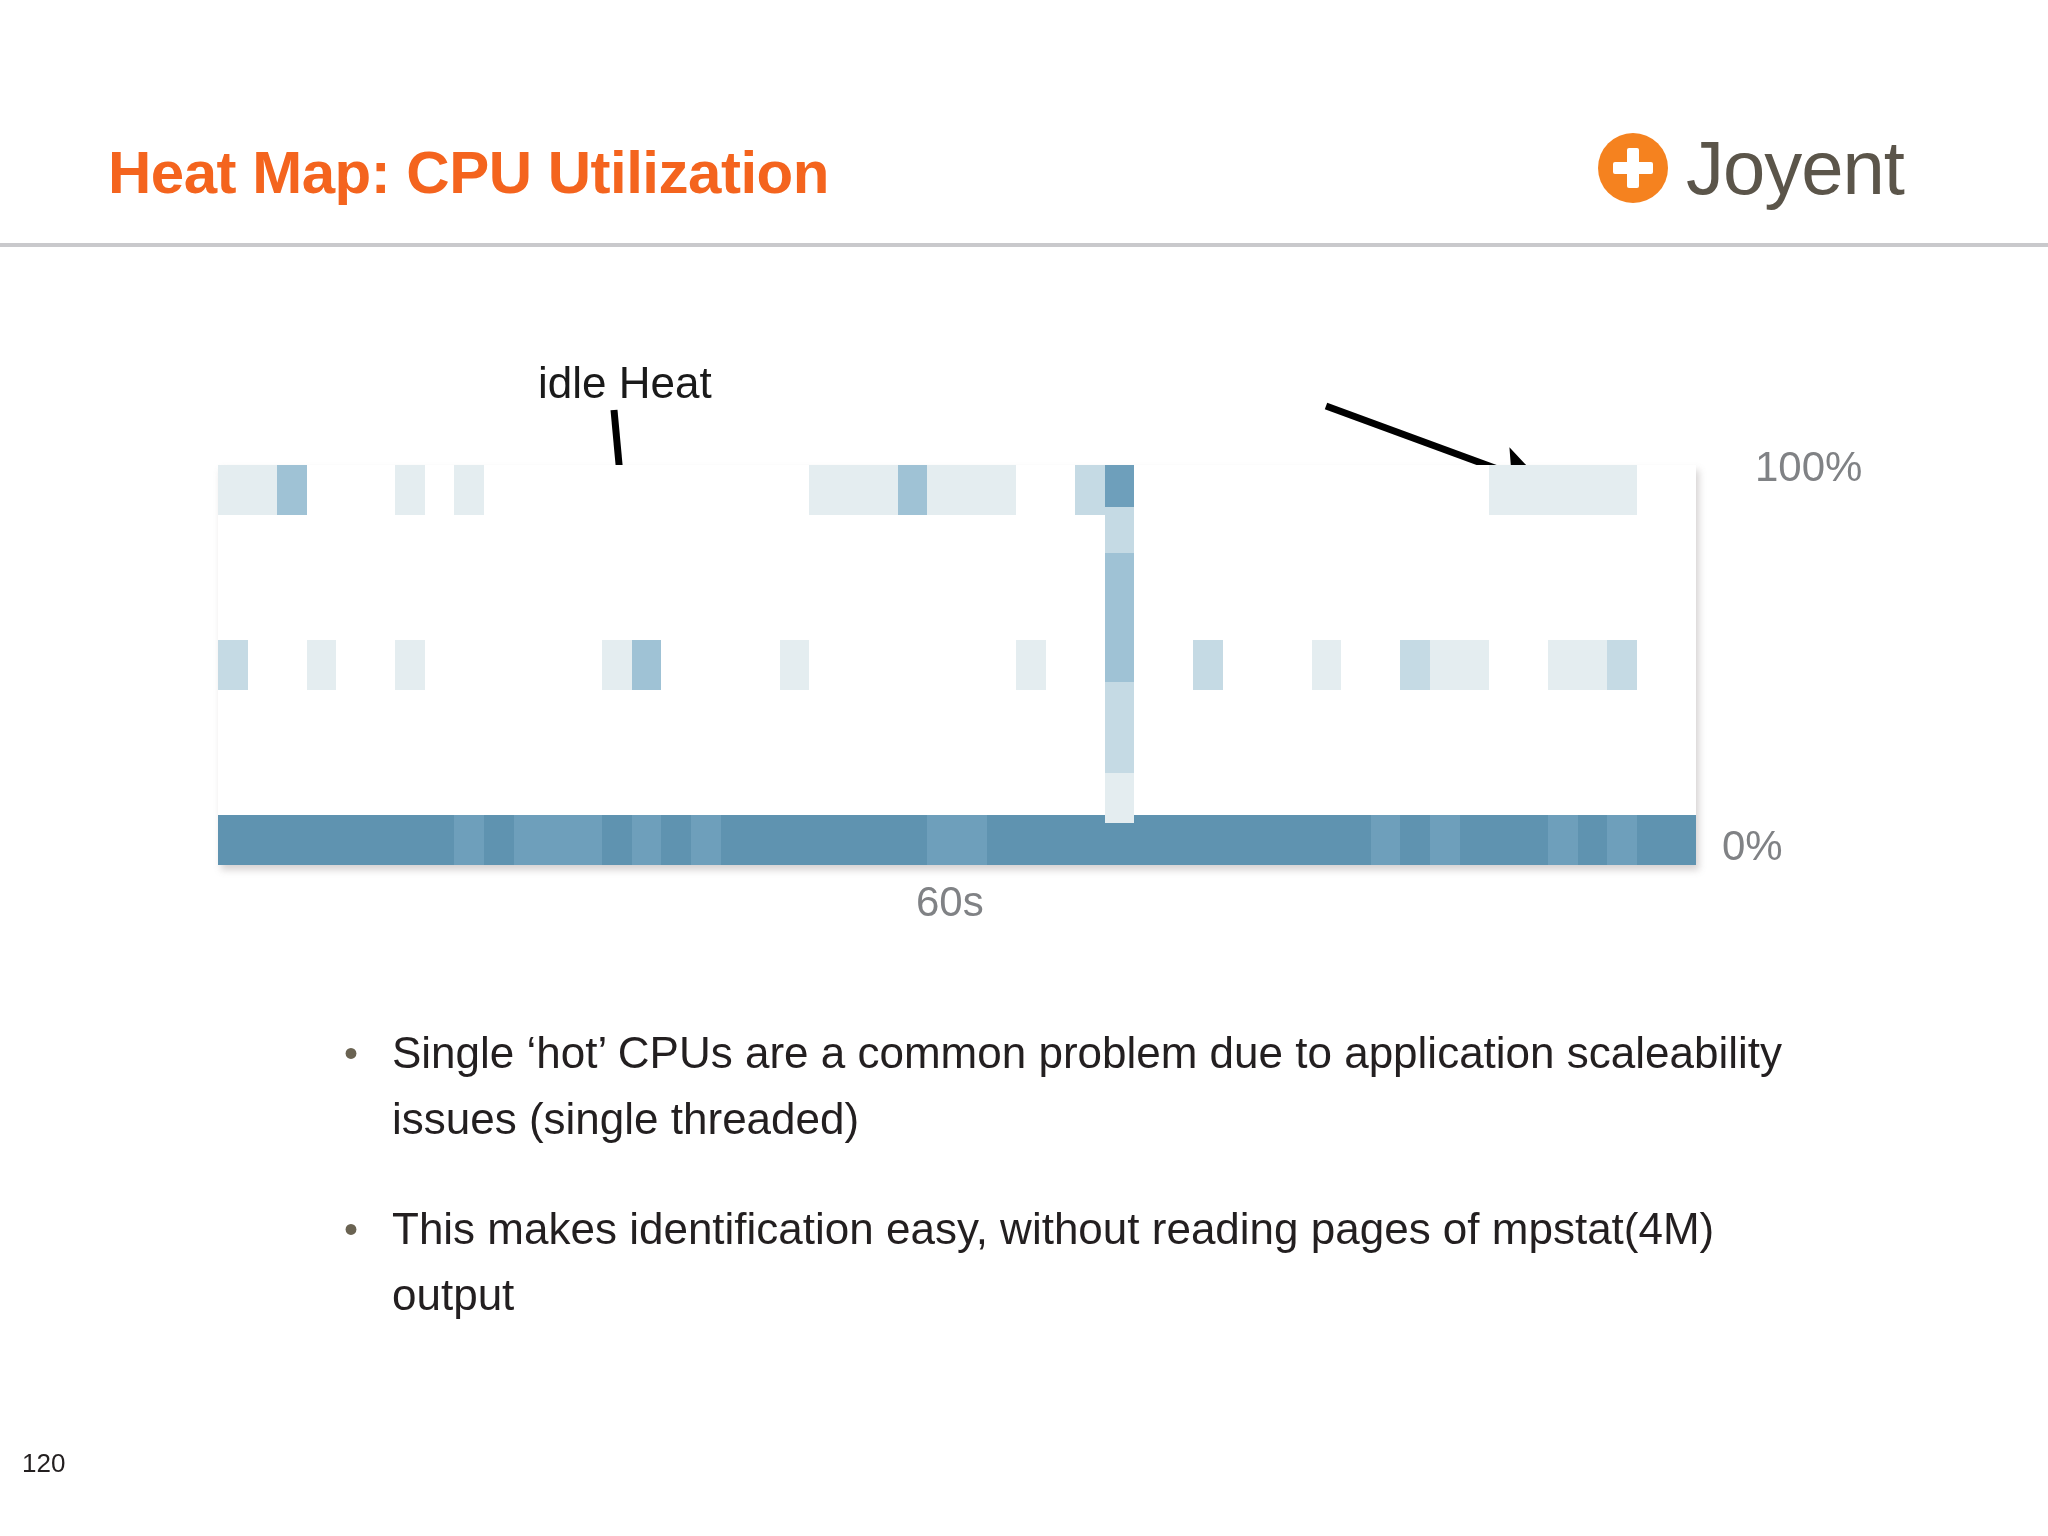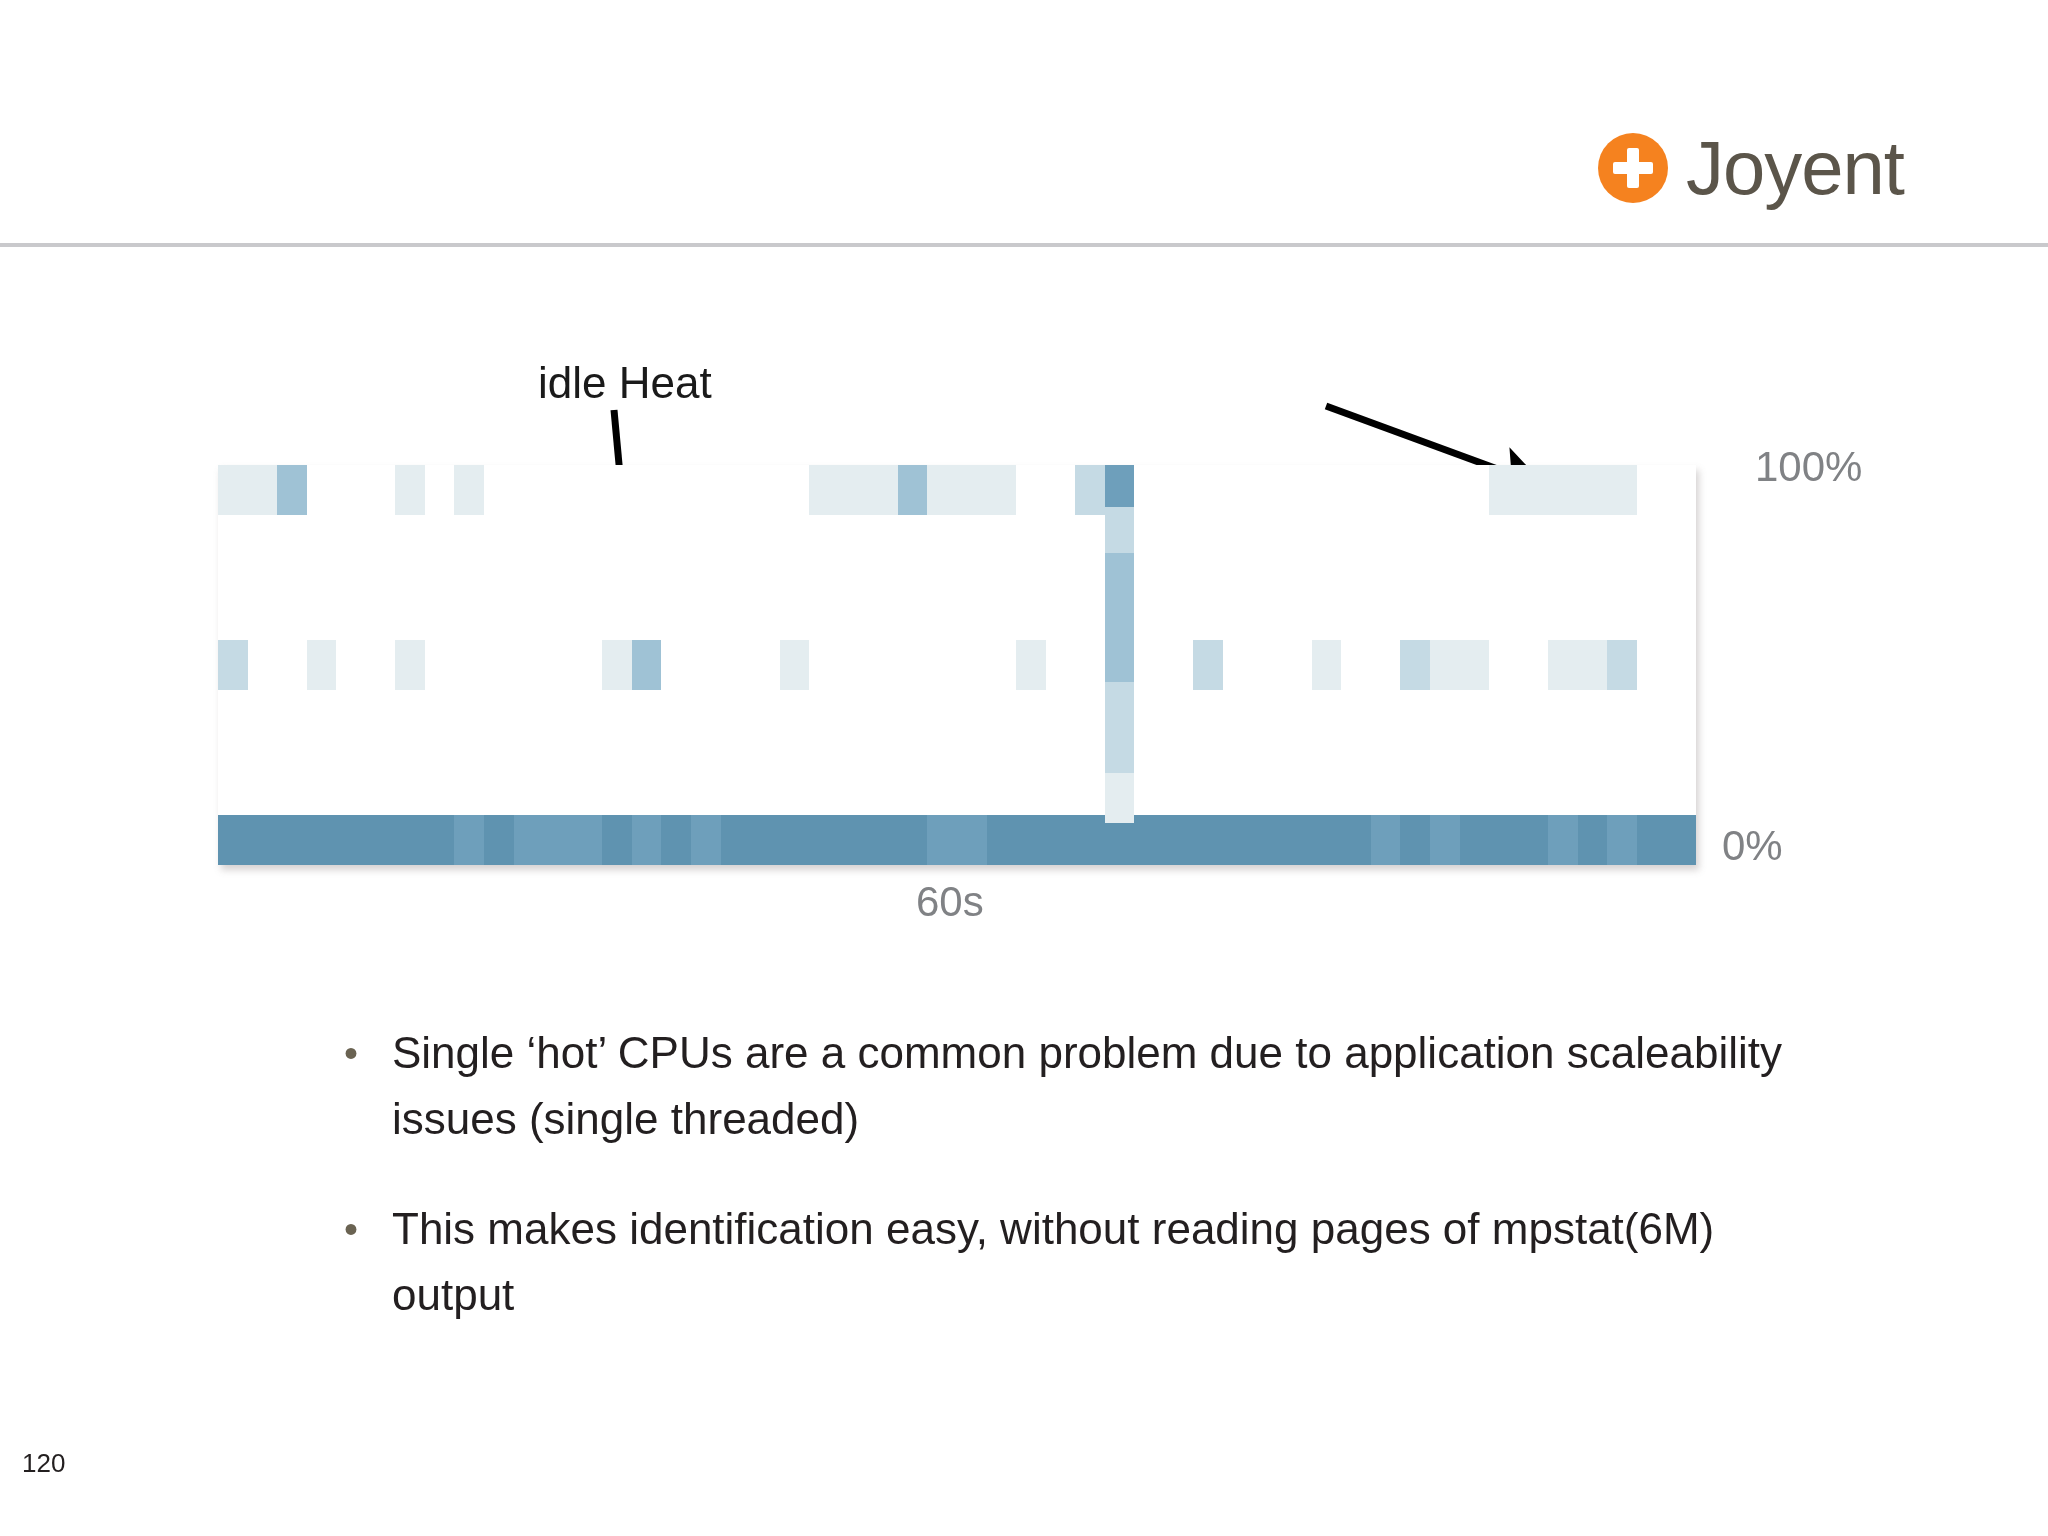--- a/index.html
+++ b/index.html
@@ -144,20 +144,21 @@
     font-size: 26px;
     color: #231f20;
   }
 </style>
 </head>
 <body>
 
 <div id="slide">
 
   <div id="header">
+    <div id="slide-title">Heat Map: CPU Utilization</div>
 
     <div id="logo">
       <div id="logo-mark"></div>
       <div id="logo-word">Joyent</div>
     </div>
 
     <div id="header-rule"></div>
   </div>
 
   <div class="callout-label" id="label-idle">idle Heat</div>
@@ -262,19 +263,19 @@
   <div class="axis-label" id="label-0">0%</div>
   <div class="axis-label" id="label-60s">60s</div>
 
   <div id="bullets">
     <div class="bullet">
       <div class="bullet-dot">•</div>
       <div class="bullet-text">Single ‘hot’ CPUs are a common problem due to application scaleability issues (single threaded)</div>
     </div>
     <div class="bullet">
       <div class="bullet-dot">•</div>
-      <div class="bullet-text">This makes identification easy, without reading pages of mpstat(6M) output</div>
+      <div class="bullet-text">This makes identification easy, without reading pages of mpstat(4M) output</div>
     </div>
   </div>
 
   <div id="page-number">120</div>
 
 </div>
 
 </body></html>

